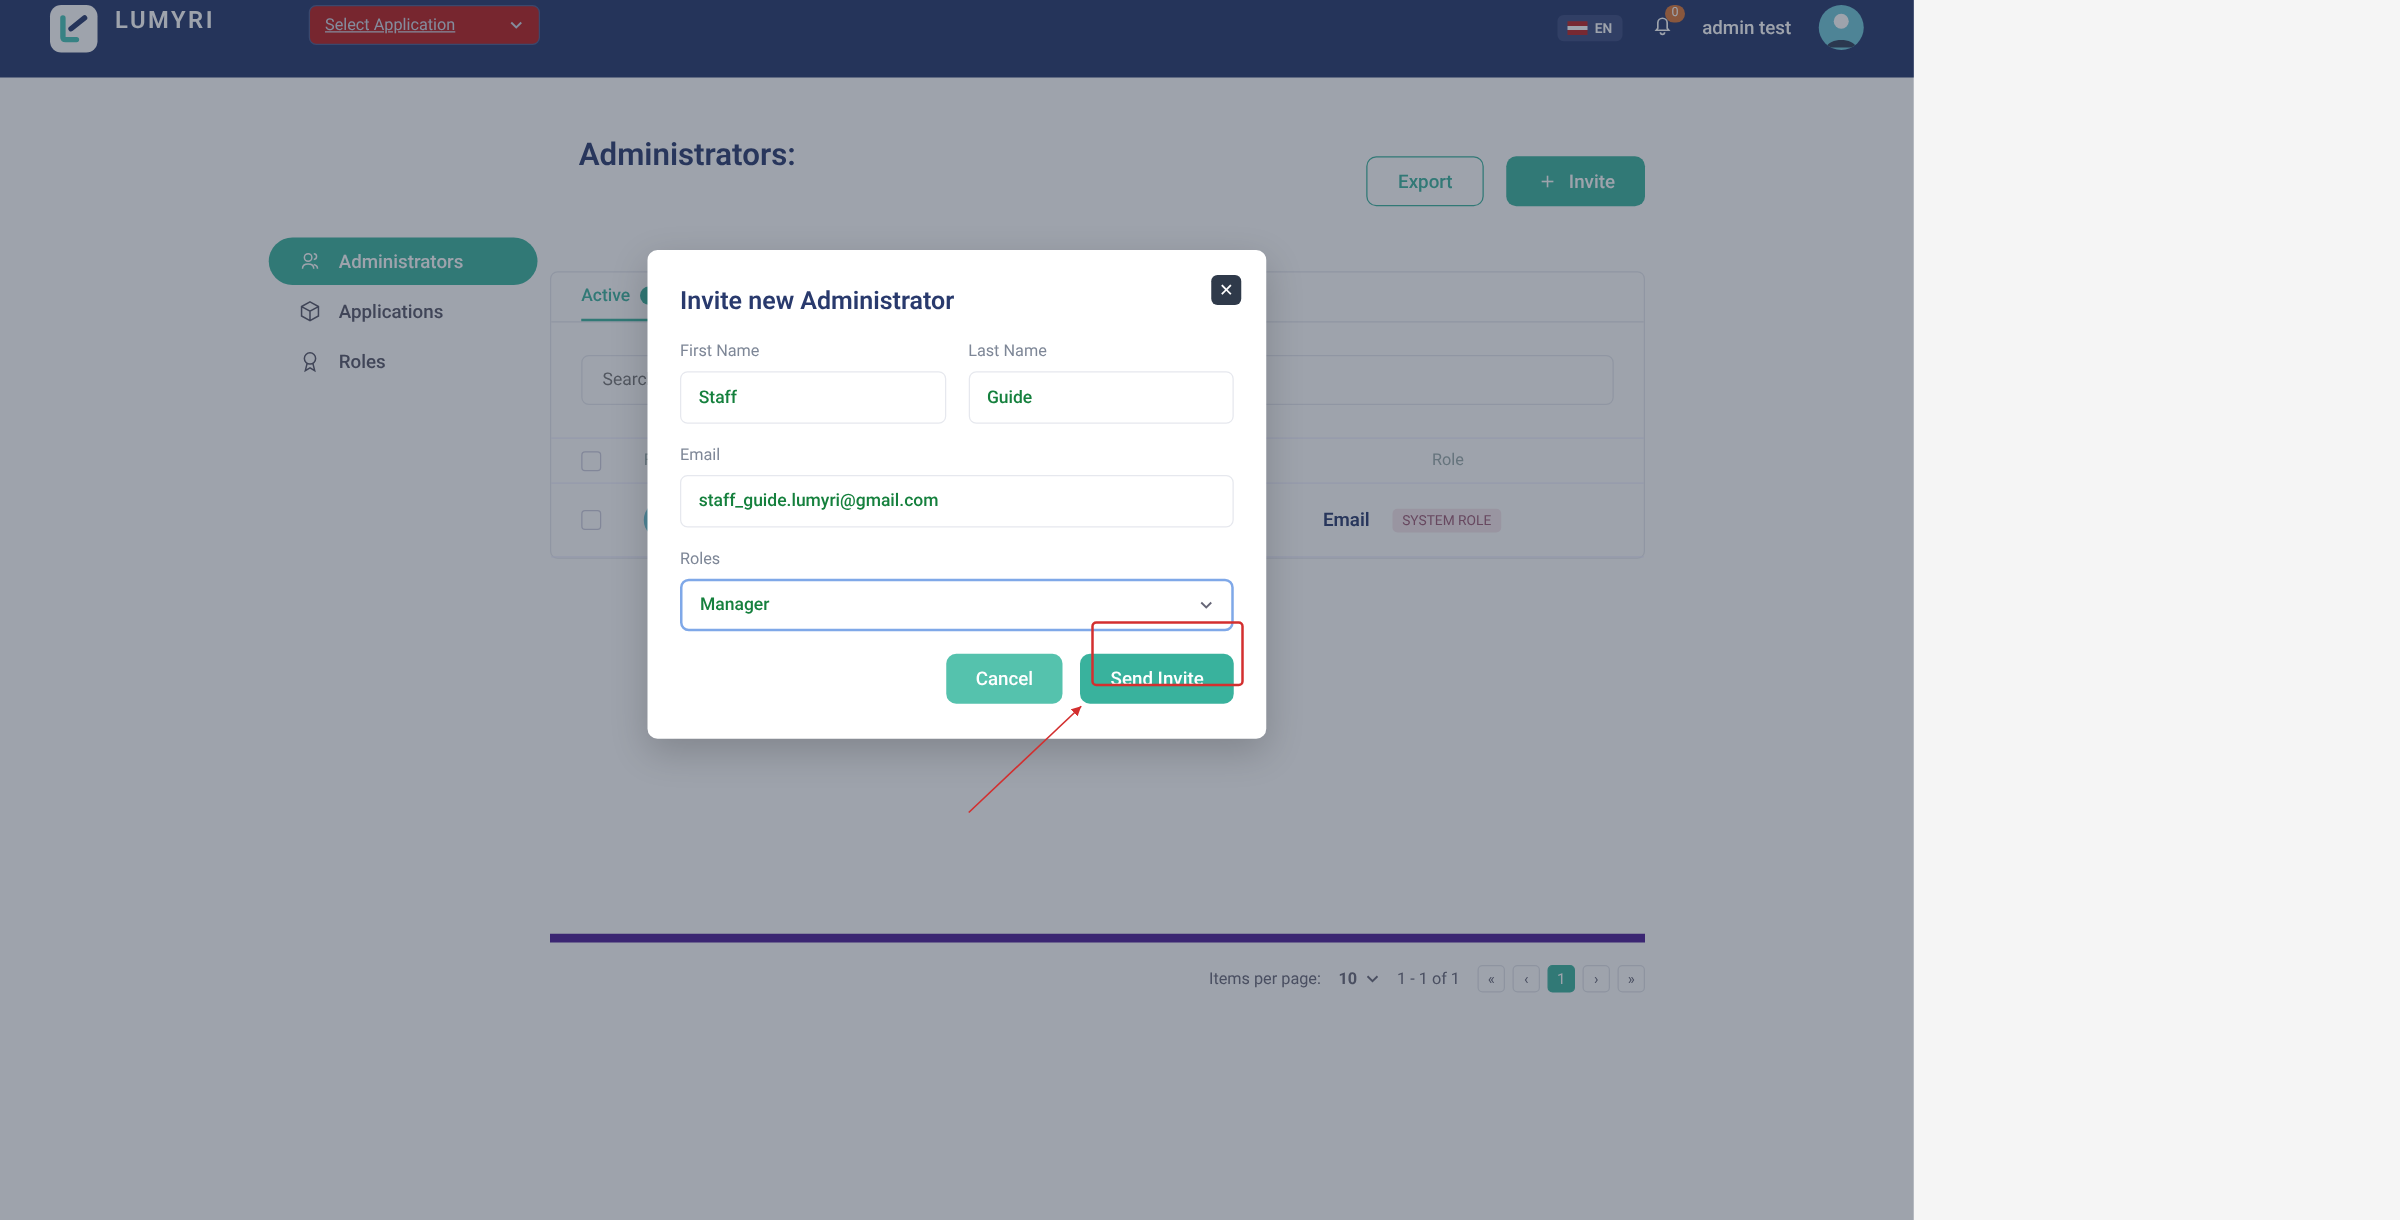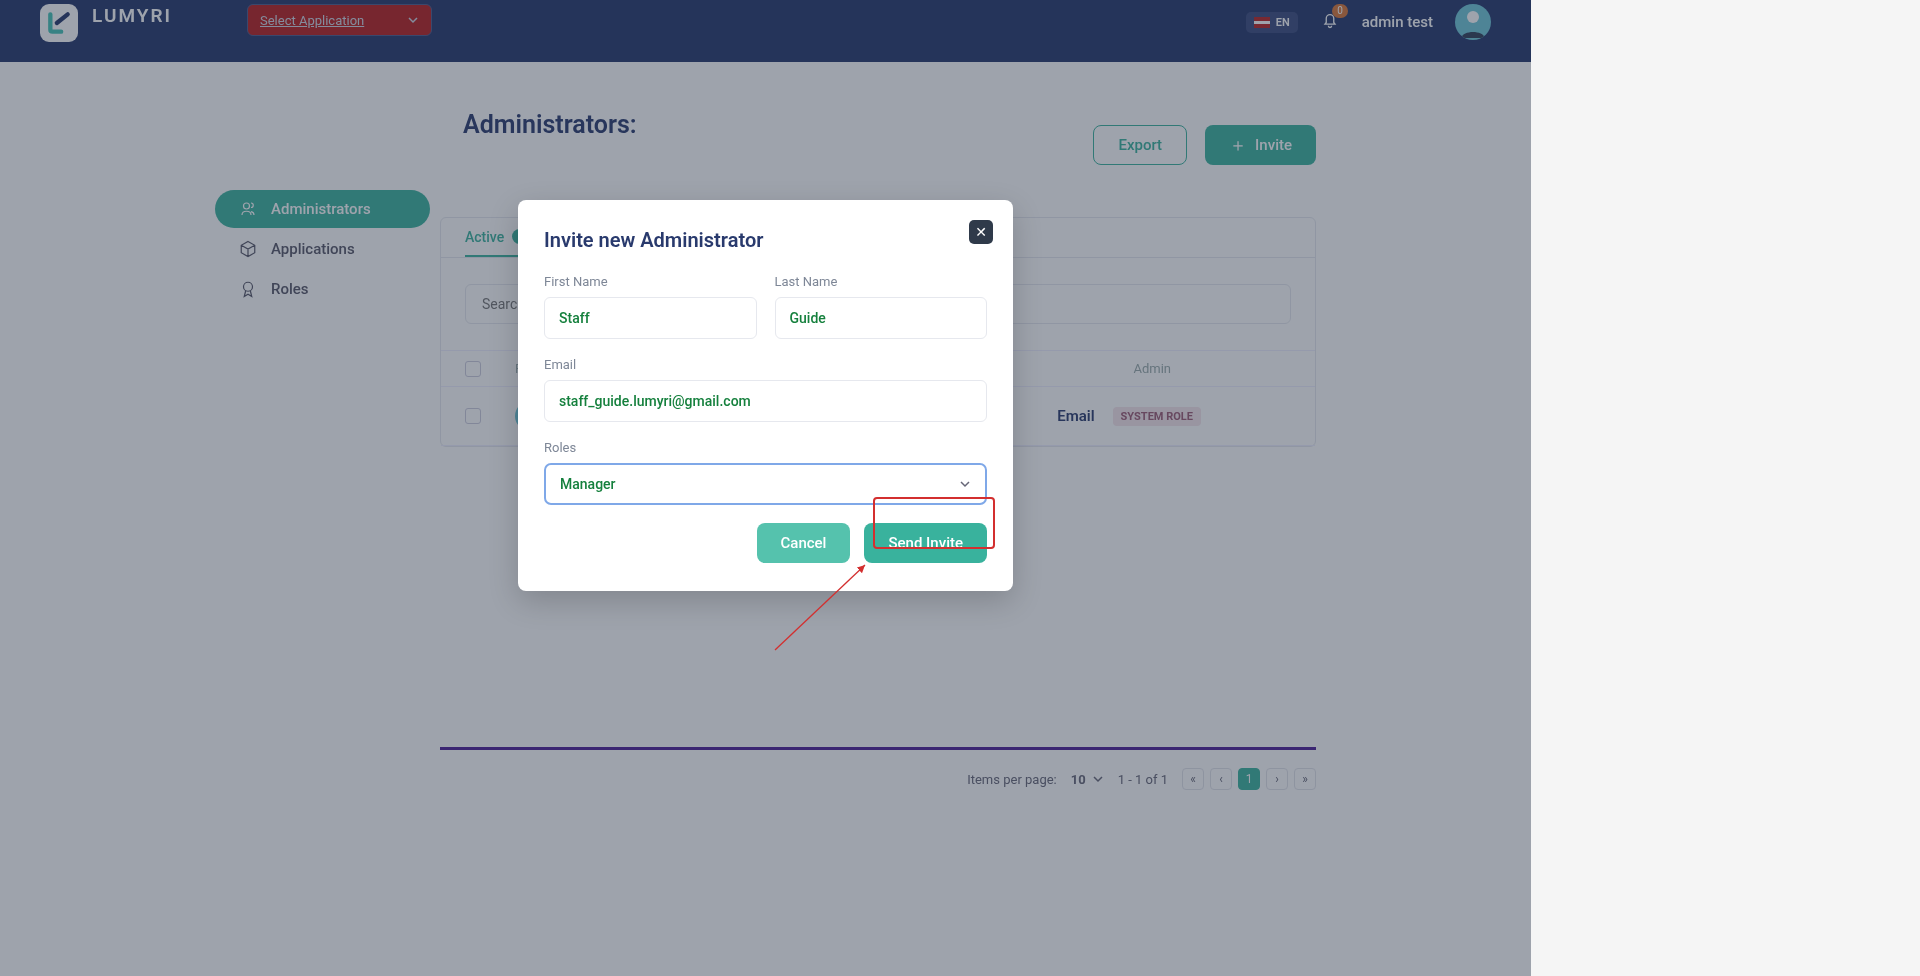--- a/index.html
+++ b/index.html
@@ -38,22 +38,22 @@
   .tab.active .count-pill{background:#39b29d;color:#fff;}
   .search-row{padding:26px 24px;}
   .search-input{width:100%;height:40px;border:1px solid #e6e8ee;border-radius:6px;padding:0 16px;font-size:14px;color:#333;}
   .data-head{display:flex;align-items:center;padding:0 24px;height:36px;font-size:13px;color:#9aa;border-top:1px solid #eef;}
   .chk{width:16px;height:16px;border:1px solid #ccd;border-radius:3px;}
   .col-fn{margin-left:34px;width:240px;}
   .col-role{margin-left:auto;margin-right:120px;}
   .data-row{display:flex;align-items:center;padding:0 24px;height:60px;border-top:1px solid #eef;border-bottom:1px solid #eef;}
   .row-avatar{width:30px;height:30px;border-radius:50%;background:#6ec7d8;margin-left:34px;}
   .role-text{margin-left:auto;color:#293a6d;font-weight:600;font-size:15px;}
-  .role-badge{background:#f6e5eb;color:#9b5a74;font-size:11px;font-weight:700;padding:3px 8px;border-radius:4px;margin-left:18px;margin-right:90px;}
-  .footer-row{display:flex;align-items:center;justify-content:flex-end;gap:14px;border-top:3px solid #4c1d95;margin-top:300px;padding:18px 0;font-size:13px;color:#667;}
+  .role-badge{background:#f6e5eb;color:#9b5a74;font-size:11px;font-weight:400;padding:3px 8px;border-radius:4px;margin-left:18px;margin-right:90px;}
+  .footer-row{display:flex;align-items:center;justify-content:flex-end;gap:14px;border-top:7px solid #4c1d95;margin-top:300px;padding:18px 0;font-size:13px;color:#667;}
   .pp-sel{display:flex;align-items:center;gap:6px;}
   .pager{display:flex;gap:6px;}
   .pg{width:22px;height:22px;border:1px solid #e2e4ea;border-radius:4px;display:flex;align-items:center;justify-content:center;font-size:12px;color:#667;background:#fff;}
   .pg.active{background:#39b29d;color:#fff;border-color:#39b29d;}
   
   .scrim{position:absolute;inset:0;background:rgba(40,50,70,.45);display:flex;align-items:flex-start;justify-content:center;padding-top:200px;width:1531px;}
   .modal{width:495px;background:#fff;border-radius:8px;padding:28px 26px;box-shadow:0 10px 30px rgba(0,0,0,.18);position:relative;}
   .modal-title{font-size:20px;font-weight:600;color:#293a6d;margin-bottom:22px;}
   .close-x{position:absolute;right:20px;top:20px;width:24px;height:24px;border-radius:5px;background:#2f3a4a;color:#fff;display:flex;align-items:center;justify-content:center;font-size:14px;cursor:pointer;}
   .form-row{display:flex;gap:18px;}
@@ -151,21 +151,21 @@
             <span>Invite</span>
             <span class="count-pill">0</span>
           </div>
         </div>
         <div class="search-row">
           <input class="search-input" placeholder="Search" style="">
         </div>
         <div class="data-head">
           <div class="chk"></div>
           <div class="col-fn">First Name</div>
-          <div class="col-role">Admin</div>
+          <div class="col-role">Role</div>
         </div>
         <div class="data-row">
           <div class="chk"></div>
           <div class="row-avatar"></div>
           <span class="role-text">Email</span>
           <span class="role-badge">SYSTEM ROLE</span>
         </div>
       </div>
 
       <div class="footer-row">

